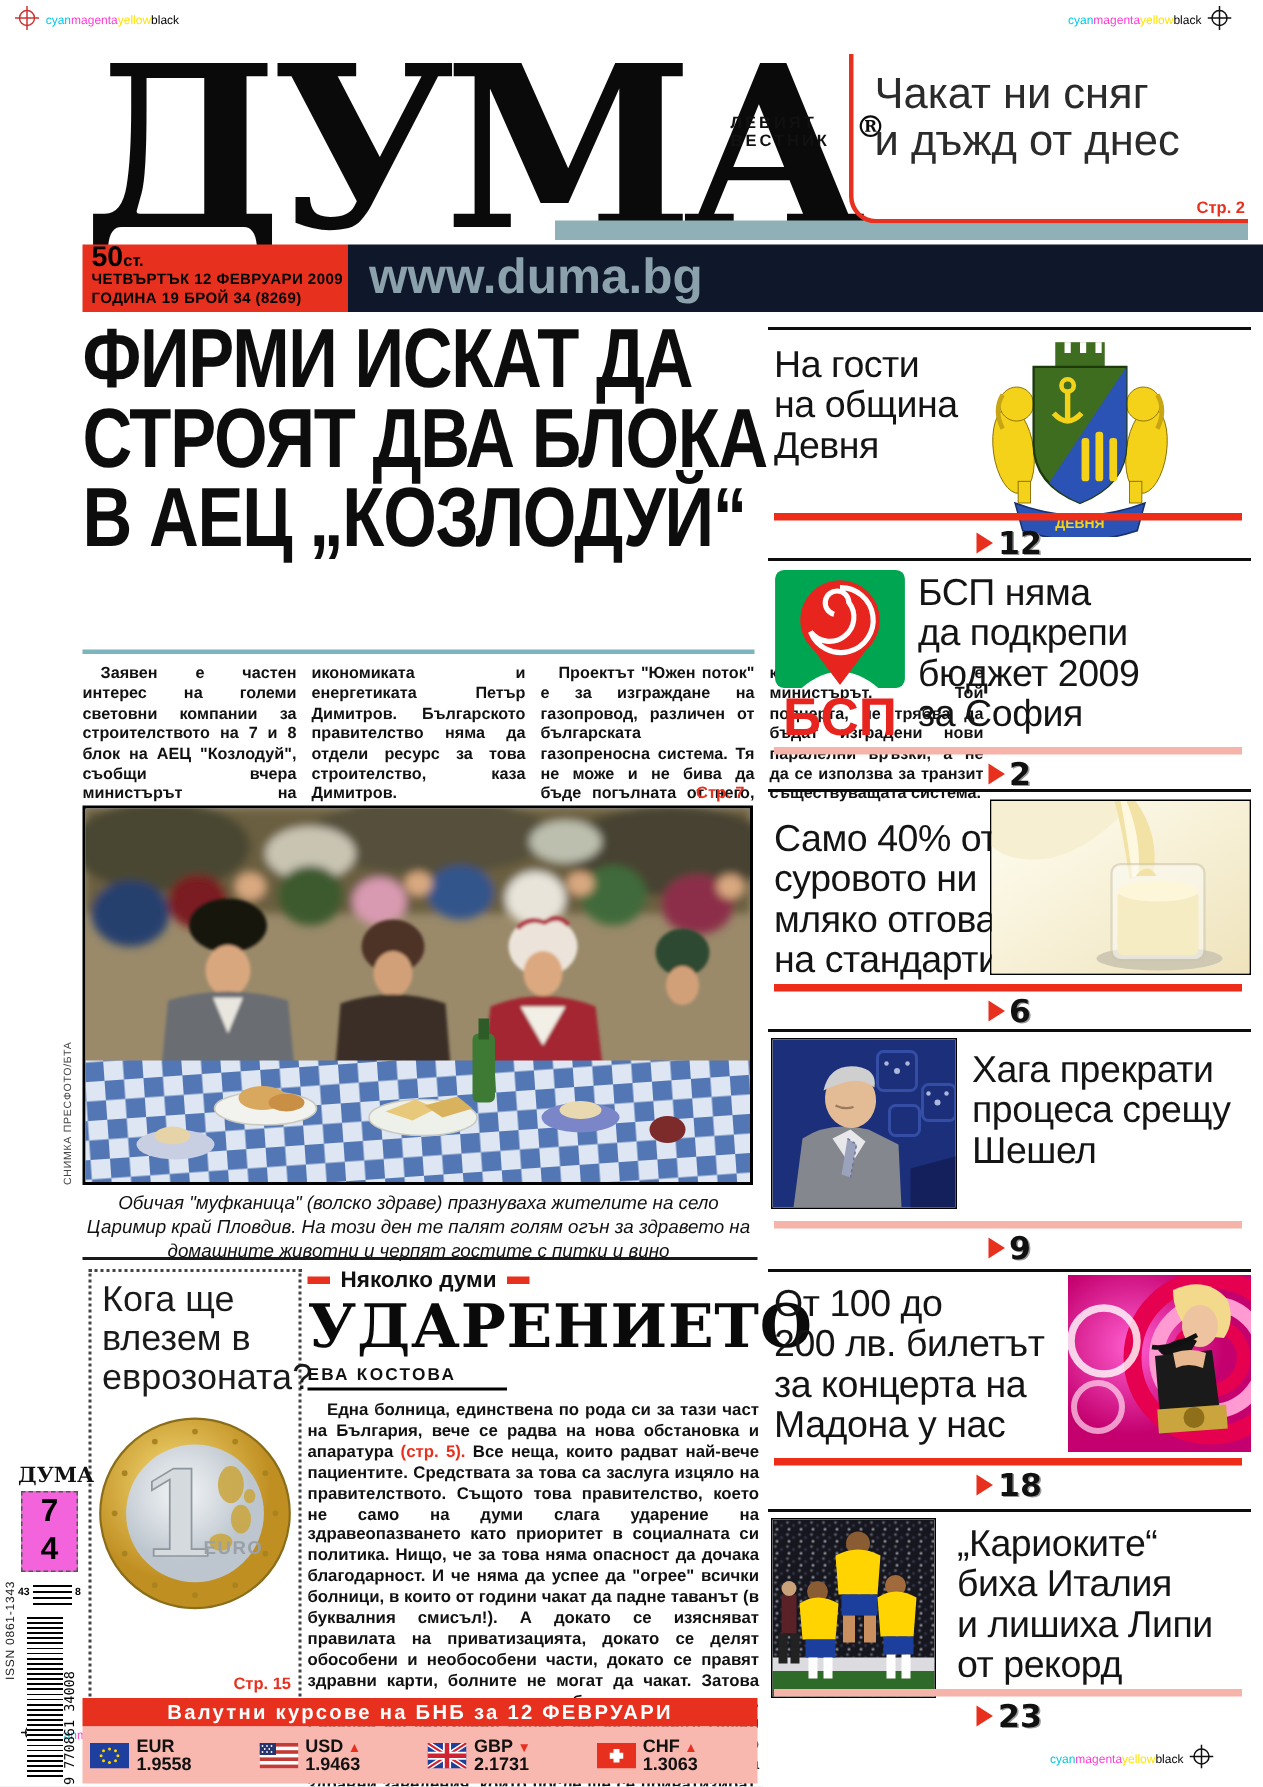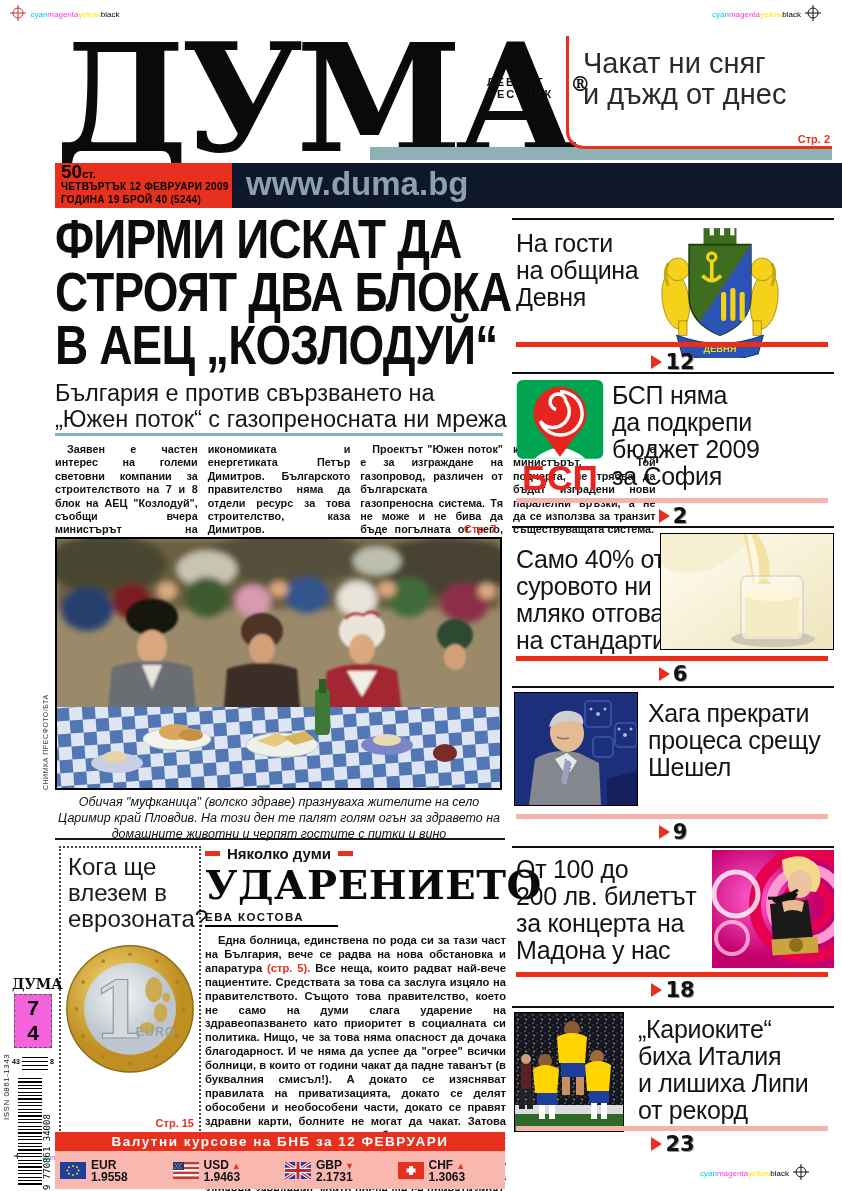--- a/index.html
+++ b/index.html
@@ -153,32 +153,31 @@
   <div id="tealbar" class="abs"></div>
 
   <div id="weatherbox" class="abs">
     <div id="weathertext">Чакат ни сняг<br>и дъжд от днес</div>
     <div id="weatherref">Стр. 2</div>
   </div>
 
   <div id="issuebox" class="abs">
     <div id="price"><span class="big">50</span><span class="small">ст.</span></div>
     <div class="issueline">ЧЕТВЪРТЪК 12 ФЕВРУАРИ 2009</div>
-    <div class="issueline">ГОДИНА 19 БРОЙ 40 (5244)</div>
+    <div class="issueline">ГОДИНА 19 БРОЙ 34 (8269)</div>
   </div>
   <div id="pinkbar" class="abs">
     <div id="website">www.duma.bg</div>
   </div>
 
   <div id="headline" class="abs">
     <div class="hl-line">ФИРМИ ИСКАТ ДА</div>
     <div class="hl-line">СТРОЯТ ДВА БЛОКА</div>
     <div class="hl-line">В АЕЦ „КОЗЛОДУЙ“</div>
   </div>
-  <div id="subhead" class="abs">България е против свързването на<br>„Южен поток“ с газопреносната ни мрежа</div>
   <div id="tealrule" class="abs"></div>
   <div id="leadbody" class="abs">
     <p>Заявен е частен интерес на големи световни компании за строителството на 7 и 8 блок на АЕЦ "Козлодуй", съобщи вчера министърът на икономиката и енергетиката Петър Димитров. Българското правителство няма да отдели ресурс за това строителство, каза Димитров.</p>
     <p>Проектът "Южен поток" е за изграждане на газопровод, различен от българската газопреносна система. Тя не може и не бива да бъде погълната от него, категоричен е министърът. Той подчерта, че трябва да бъдат изградени нови паралелни връзки, а не да се използва за транзит съществуващата система.</p>
   </div>
   <div id="leadref" class="abs">Стр. 7</div>
 
   <div id="mainphoto" class="abs">
     <svg width="443" height="249" viewBox="0 0 443 249" preserveAspectRatio="none">
       <defs>

